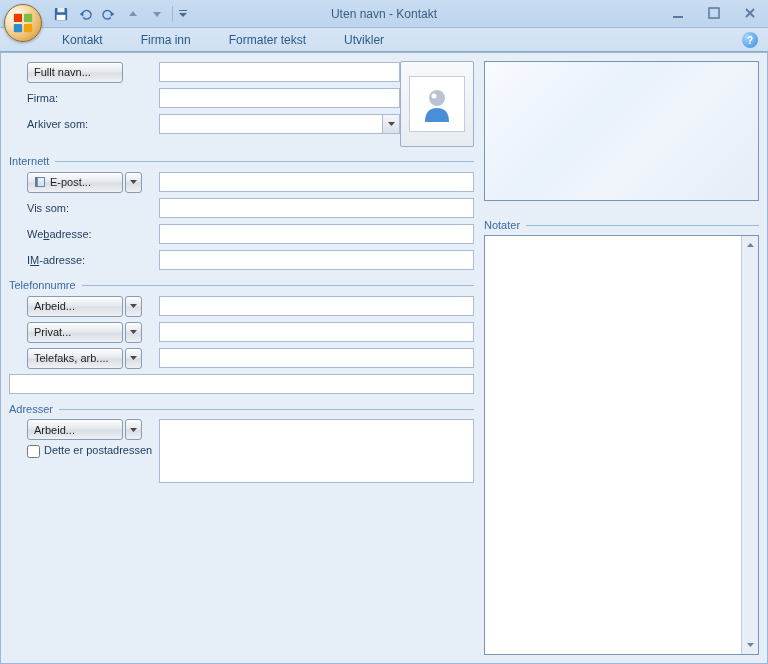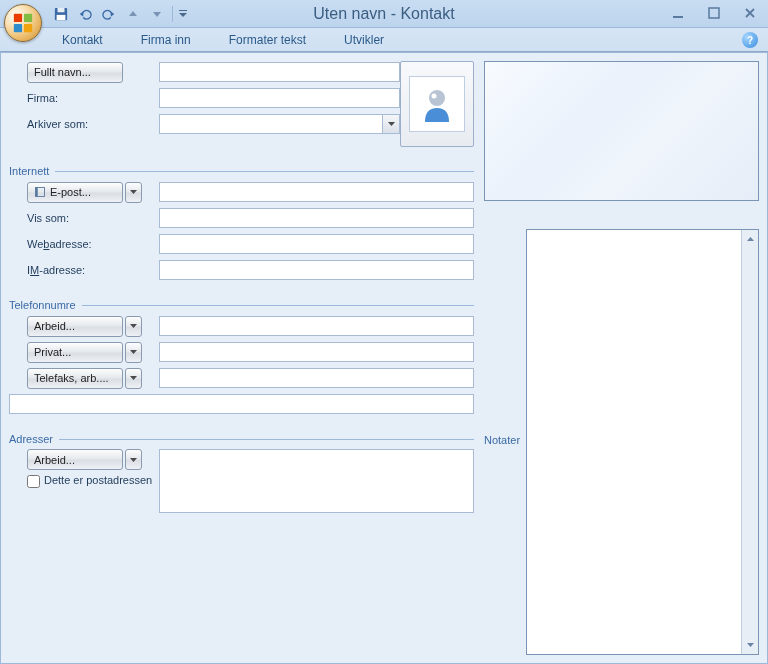--- a/index.html
+++ b/index.html
@@ -36,21 +36,21 @@
   display: flex; align-items: center; gap: 2px;
 }
 .qat-btn {
   width: 22px; height: 22px;
   display: flex; align-items: center; justify-content: center;
   border-radius: 3px;
 }
 .title-text {
   position: absolute; left: 0; right: 0;
   text-align: center;
-  font-size: 16px;
+  font-size: 12px;
   color: #3b5d82;
   pointer-events: none;
 }
 .win-controls {
   position: absolute; right: 6px; top: 4px;
   display: flex; gap: 12px;
 }
 .win-btn {
   width: 24px; height: 18px;
   display: flex; align-items: center; justify-content: center;
@@ -135,21 +135,21 @@
 .combo-wrap .dd-inline {
   position: absolute; right: 1px; top: 1px;
   width: 17px; height: 18px;
   background: linear-gradient(to bottom, #f4f6f9, #dbe1e9);
   border-left: 1px solid #a7bcd4;
   display: flex; align-items: center; justify-content: center;
 }
 
 
 .group {
-  margin-top: 18px;
+  margin-top: 8px;
 }
 .group-header {
   display: flex; align-items: center;
   font-size: 11px;
   color: #3a6aa5;
   margin-bottom: 4px;
 }
 .group-header .line {
   flex: 1; height: 1px;
   background: #9db9d9;
@@ -174,21 +174,21 @@
 .top-left-flex { display: flex; gap: 0; align-items: flex-start; }
 .top-fields { flex: 1; }
 
 
 .preview-box {
   height: 140px;
   background: linear-gradient(135deg, #f8fbff 0%, #e9f1fb 40%, #f0f5fb 60%, #e5edf8 100%);
   border: 1px solid #7a94b5;
   margin-bottom: 10px;
 }
-.notes-group { flex: 1; display: flex; flex-direction: row; }
+.notes-group { flex: 1; display: flex; flex-direction: column; }
 .notes-area {
   flex: 1;
   background: white;
   border: 1px solid #7a94b5;
   position: relative;
 }
 .notes-scroll {
   position: absolute; right: 0; top: 0; bottom: 0;
   width: 17px;
   background: #e8eef6;

